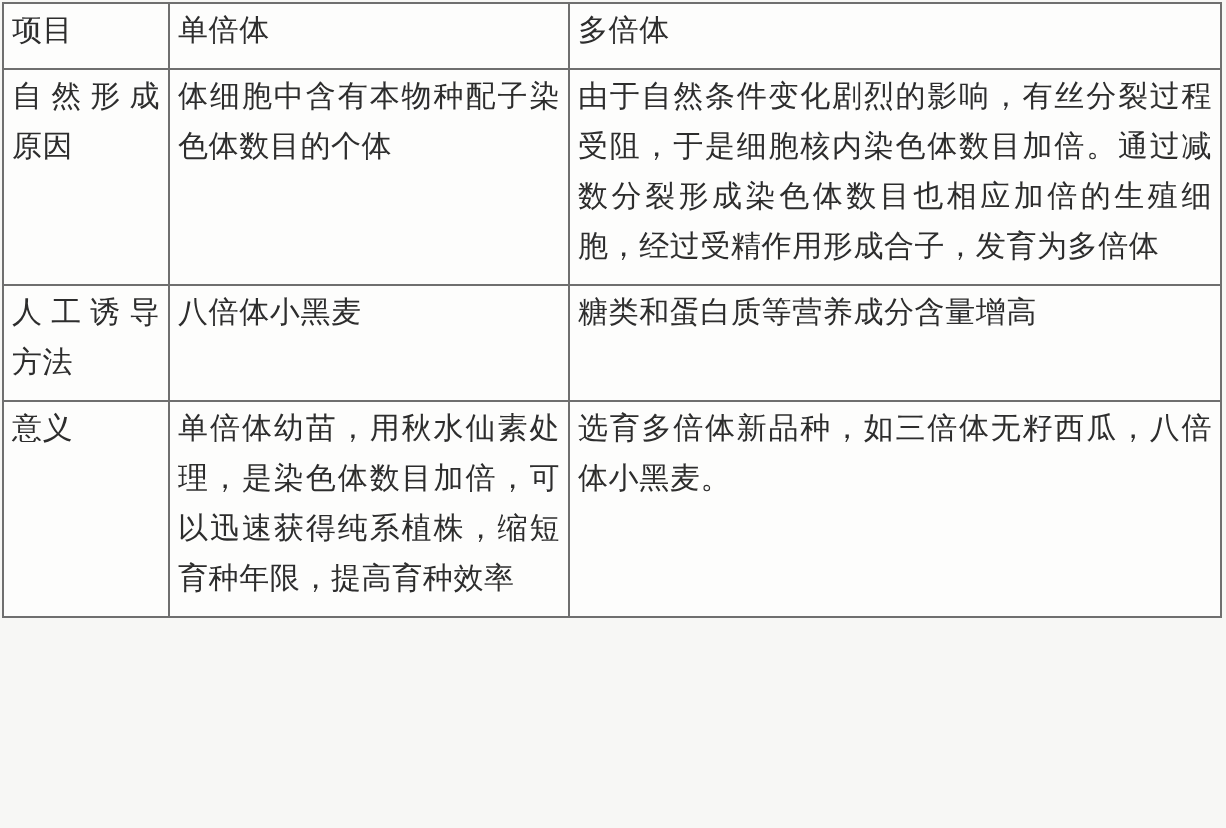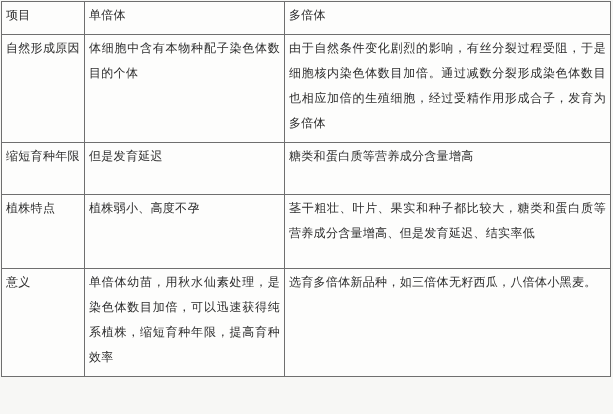--- a/index.html
+++ b/index.html
@@ -22,21 +22,21 @@
   table.cmp{
     border-collapse:collapse;
     table-layout:fixed;
     width:609px;
     background:var(--cell-bg);
   }
   table.cmp th, table.cmp td{
     border:1px solid var(--border);
     vertical-align:top;
     font-weight:normal;
-    font-size:12px;
+    font-size:15px;
     line-height:25px;
     padding:1px 4px 6px 4px;
     text-align:justify;
     letter-spacing:0.3px;
     word-break:break-all;
     overflow:hidden;
   }
   
   tr.rh-header{height:28px;}
   tr.rh-concept{height:51px;}
@@ -63,28 +63,23 @@
         <th>多倍体</th>
       </tr>
     </thead>
     <tbody>
       <tr class="rh-natural">
         <td>自然形成原因</td>
         <td>体细胞中含有本物种配子染色体数目的个体</td>
         <td>由于自然条件变化剧烈的影响，有丝分裂过程受阻，于是细胞核内染色体数目加倍。通过减数分裂形成染色体数目也相应加倍的生殖细胞，经过受精作用形成合子，发育为多倍体</td>
       </tr>
       <tr class="rh-induce">
-        <td>缩短育种年限</td>
-        <td>但是发育延迟</td>
+        <td>人工诱导方法</td>
+        <td>八倍体小黑麦</td>
         <td>糖类和蛋白质等营养成分含量增高</td>
-      </tr>
-      <tr class="rh-plant">
-        <td>植株特点</td>
-        <td>植株弱小、高度不孕</td>
-        <td>茎干粗壮、叶片、果实和种子都比较大，糖类和蛋白质等营养成分含量增高、但是发育延迟、结实率低</td>
       </tr>
       <tr class="rh-meaning">
         <td>意义</td>
         <td>单倍体幼苗，用秋水仙素处理，是染色体数目加倍，可以迅速获得纯系植株，缩短育种年限，提高育种效率</td>
         <td>选育多倍体新品种，如三倍体无籽西瓜，八倍体小黑麦。</td>
       </tr>
     </tbody>
   </table>
 </div>
 

